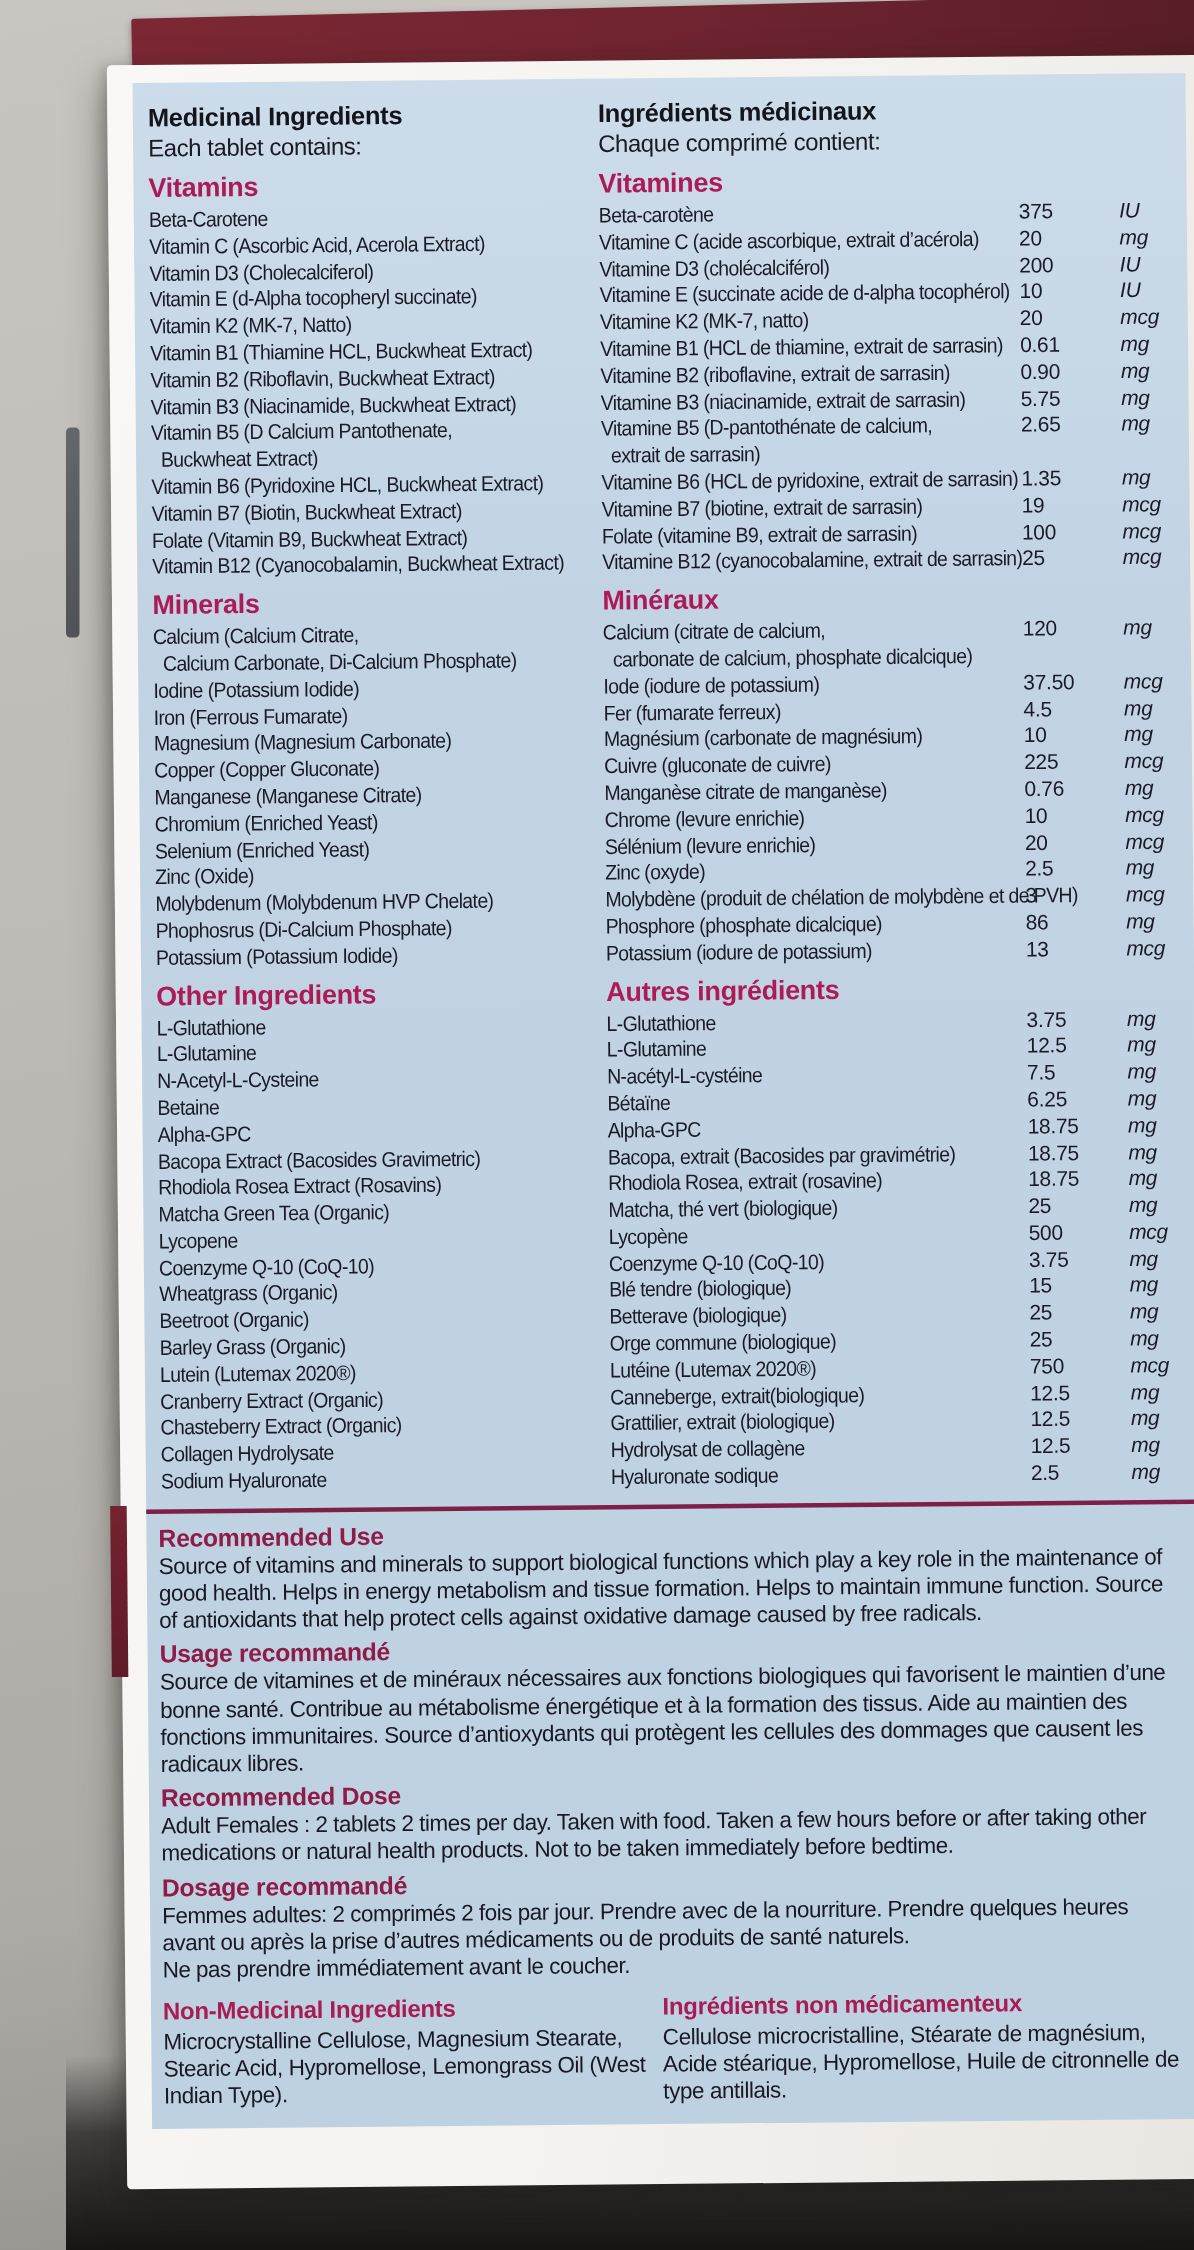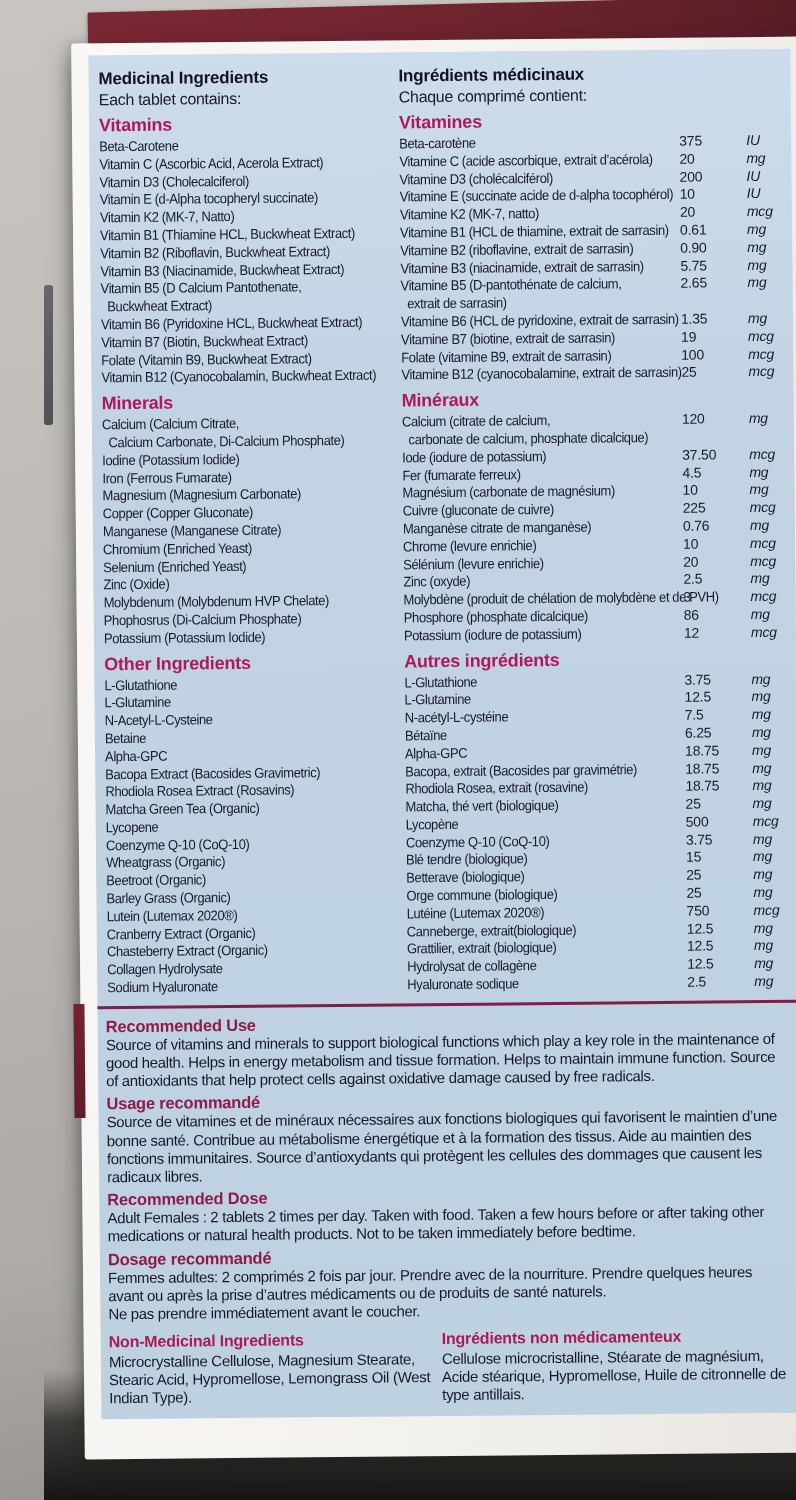--- a/index.html
+++ b/index.html
@@ -239,21 +239,21 @@
   </div>
             <div class="ing-row">
     <span class="c-en">Phophosrus (Di-Calcium Phosphate)</span>
     <span class="c-fr">Phosphore (phosphate dicalcique)</span>
     <span class="c-val">86</span>
     <span class="c-unit">mg</span>
   </div>
             <div class="ing-row">
     <span class="c-en">Potassium (Potassium Iodide)</span>
     <span class="c-fr">Potassium (iodure de potassium)</span>
-    <span class="c-val">12</span>
+    <span class="c-val">13</span>
     <span class="c-unit">mcg</span>
   </div>
           </div>
       </div>
 
       <div class="sec">
         <div class="sec-head">
           <div class="sec-h">Other Ingredients</div>
           <div class="sec-h">Autres ingrédients</div>
         </div>

